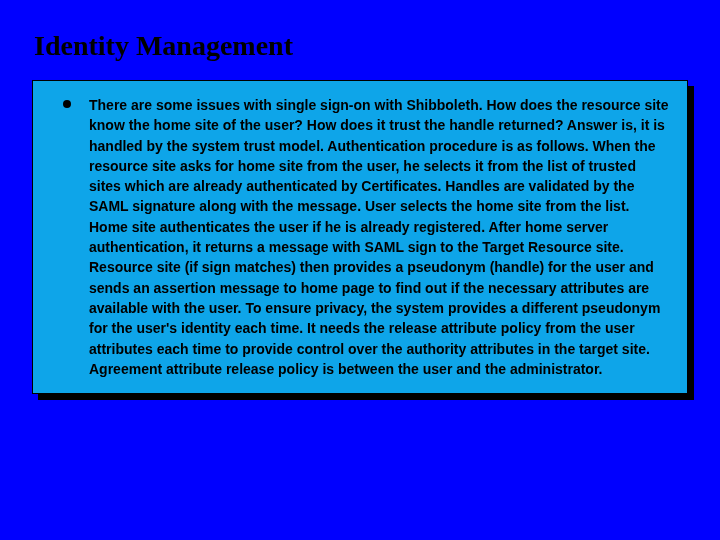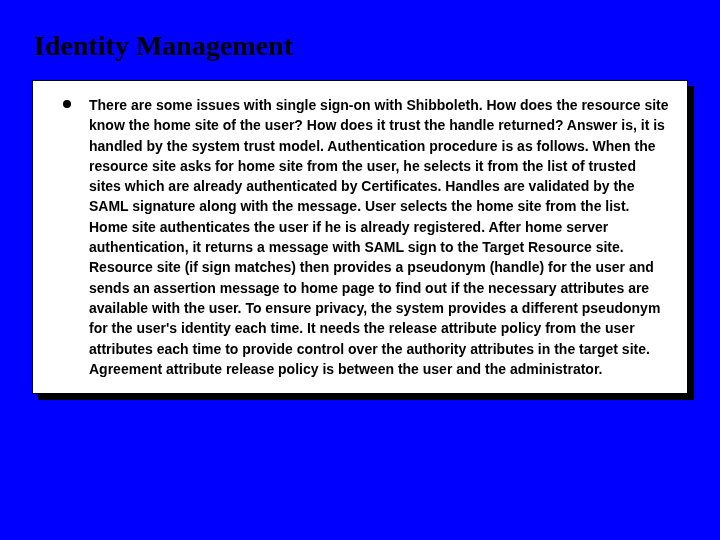--- a/index.html
+++ b/index.html
@@ -23,21 +23,21 @@
     position: absolute;
     top: 6px;
     left: 6px;
     right: -6px;
     bottom: -6px;
     background: #000000;
     z-index: 0;
   }
   .content-box {
     position: relative;
-    background: #ffffff;
+    background: #0ea5e9;
     border: 1px solid #000000;
     padding: 14px 18px 14px 56px;
     z-index: 1;
   }
   .bullet {
     position: absolute;
     left: 30px;
     top: 19px;
     width: 8px;
     height: 8px;

